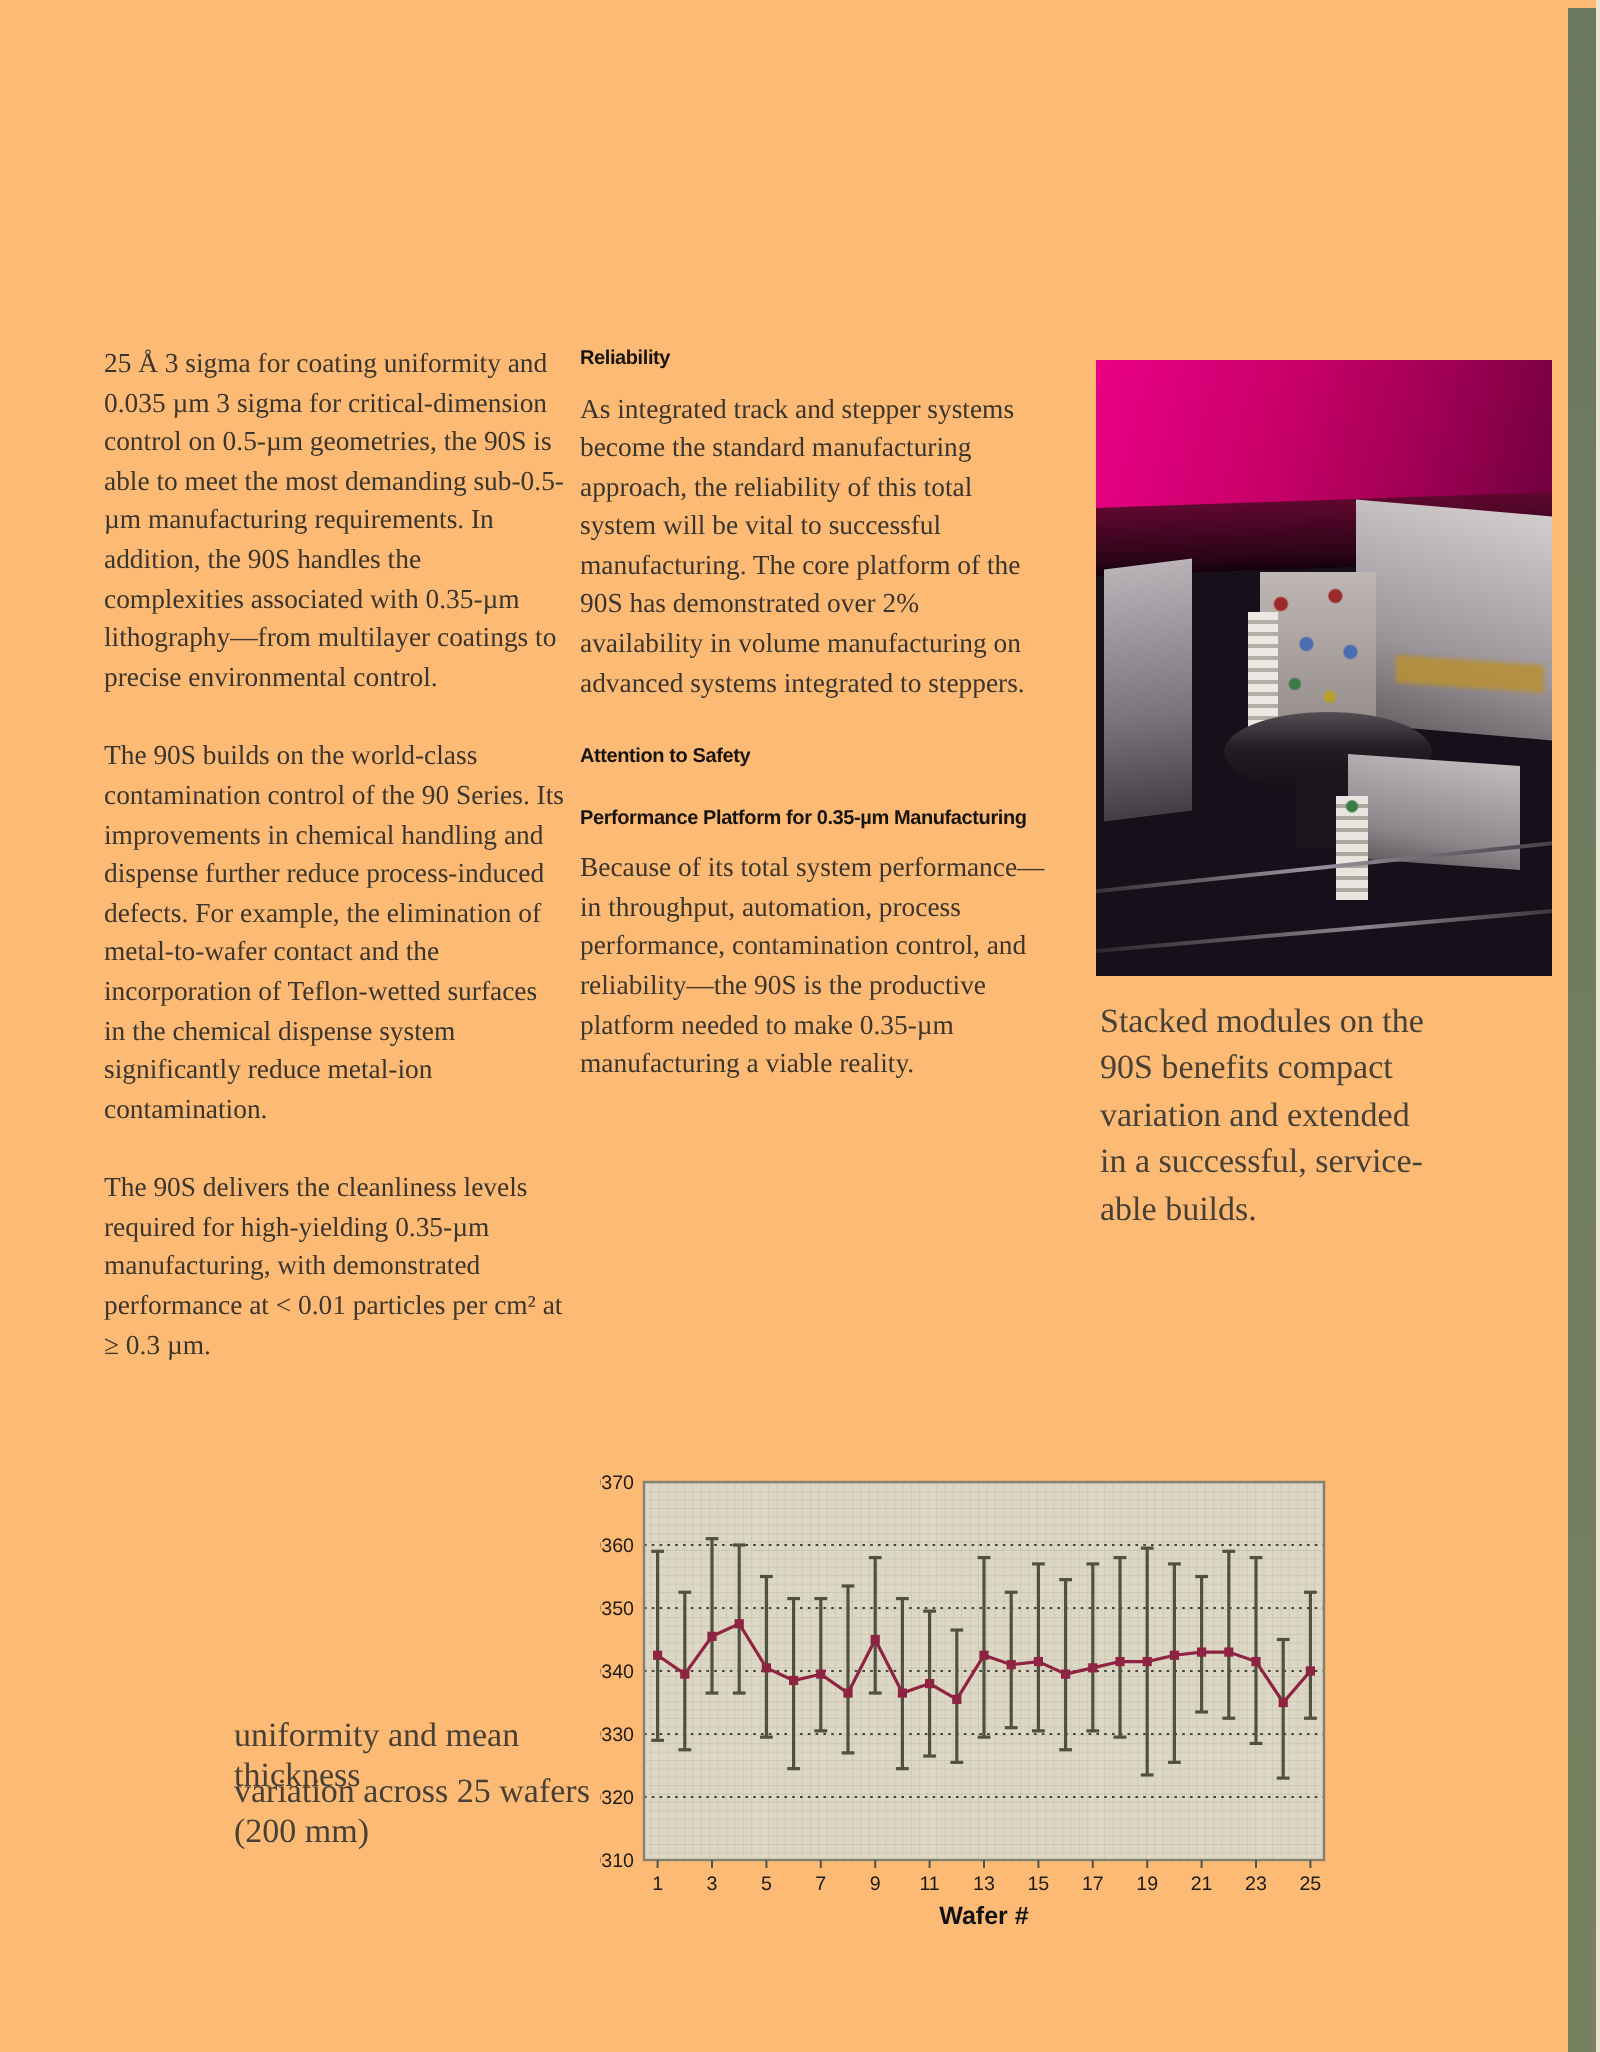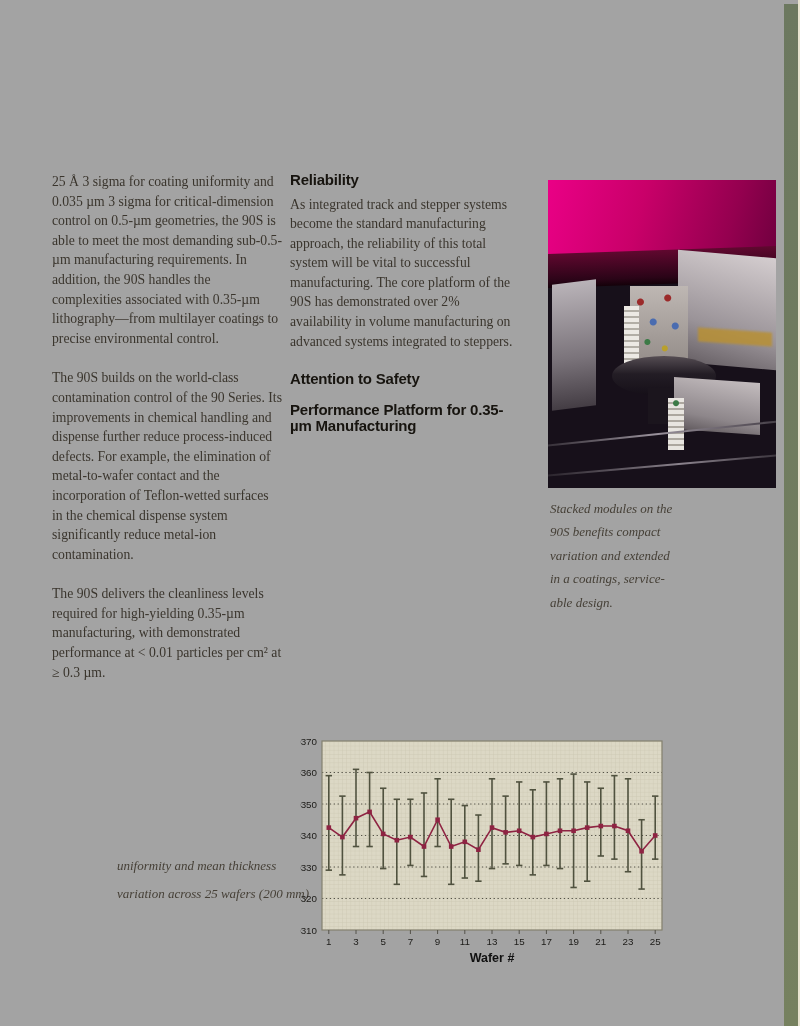--- a/index.html
+++ b/index.html
@@ -1,30 +1,30 @@
 <!DOCTYPE html>
 <html><head>
 <meta charset="utf-8">
 <style>
   html,body{margin:0;padding:0;background:#ffffff;}
-  .page{position:relative;width:800px;height:1026px;background:#a3a3a3;overflow:hidden;
+  .page{position:relative;width:800px;height:1026px;background:#fdba74;overflow:hidden;
         font-family:"Liberation Serif",serif;}
   
   .side-strip{position:absolute;left:784px;top:4px;width:14px;height:1022px;
               background:linear-gradient(180deg,#6c785f,#76815f);}
   .side-edge{position:absolute;left:798px;top:0;width:2px;height:1026px;background:#e9e4d0;}
 
   
   .col{position:absolute;color:#3a352d;font-size:13.7px;line-height:19.6px;text-align:left;}
   .col-left{left:52px;top:172px;width:230px;}
   .col-right{left:290px;top:172px;width:233px;}
   .col p{margin:0 0 20px 0;}
   .col p:last-child{margin-bottom:0;}
   .section-heading{font-family:"Liberation Sans",sans-serif;font-weight:bold;
-                   font-size:15px;line-height:16.5px;color:#17140f;margin:14px 0 6px 0;
+                   font-size:10px;line-height:16.5px;color:#17140f;margin:14px 0 6px 0;
                    letter-spacing:-0.2px;}
   .section-heading.first{margin-top:0;}
 
   
   .photo{position:absolute;left:548px;top:180px;width:228px;height:308px;
          background:#17101a;overflow:hidden;}
   .ph{position:absolute;}
   .ph-pink{left:0;top:0;width:228px;height:86px;
            background:linear-gradient(105deg,#ea0086 0%,#c90069 40%,#94004f 78%,#6e003e 100%);}
   .ph-shelf{left:0;top:70px;width:228px;height:34px;
@@ -58,21 +58,21 @@
   .ph-lower-stack{left:120px;top:218px;width:16px;height:52px;
             background:
               radial-gradient(circle at 50% 10%,#3c7a46 0 2.5px,transparent 3.5px),
               repeating-linear-gradient(180deg,#e8e5e0 0 4px,#aca79f 4px 6px);}
   .ph-rail-1{left:-10px;top:252px;width:260px;height:2px;
             background:linear-gradient(90deg,#2e2830,#9a929c 45%,#38323a);transform:rotate(-6deg);}
   .ph-rail-2{left:-10px;top:284px;width:260px;height:2px;
             background:linear-gradient(90deg,#241e26,#8b838d 55%,#2c262e);transform:rotate(-5deg);}
 
   
-  .caption{position:absolute;font-style:italic;color:#464037;font-size:13px;}
+  .caption{position:absolute;color:#464037;font-size:17px;}
   .photo-caption{left:550px;top:501px;width:180px;}
   .photo-caption .cap-line{height:23.4px;}
   .chart-caption{left:117px;top:858px;width:210px;}
   .chart-caption .cap-line{height:27.6px;}
 
   
   .chart{position:absolute;left:300px;top:733px;width:380px;height:240px;}
   .chart svg{display:block;}
   .chart text{font-family:"Liberation Sans",sans-serif;}
 </style>
@@ -88,20 +88,21 @@
     <p>25 Å 3 sigma for coating uniformity and 0.035 µm 3 sigma for critical-dimension control on 0.5-µm geometries, the 90S is able to meet the most demanding sub-0.5-µm manufacturing requirements. In addition, the 90S handles the complexities associated with 0.35-µm lithography—from multilayer coatings to precise environmental control.</p>
     <p>The 90S builds on the world-class contamination control of the 90 Series. Its improvements in chemical handling and dispense further reduce process-induced defects. For example, the elimination of metal-to-wafer contact and the incorporation of Teflon-wetted surfaces in the chemical dispense system significantly reduce metal-ion contamination.</p>
     <p>The 90S delivers the cleanliness levels required for high-yielding 0.35-µm manufacturing, with demonstrated performance at &lt; 0.01 particles per cm² at ≥ 0.3 µm.</p>
   </div>
 
   <div class="col col-right">
     <h3 class="section-heading first">Reliability</h3>
     <p>As integrated track and stepper systems become the standard manufacturing approach, the reliability of this total system will be vital to successful manufacturing. The core platform of the 90S has demonstrated over 2% availability in volume manufacturing on advanced systems integrated to steppers.</p>
     <h3 class="section-heading">Attention to Safety</h3>
     <h3 class="section-heading">Performance Platform for 0.35-µm Manufacturing</h3>
+    <p>Because of its total system performance—in throughput, automation, process performance, contamination control, and reliability—the 90S is the productive platform needed to make 0.35-µm manufacturing a viable reality.</p>
   </div>
 
   <div class="photo">
     <div class="ph ph-pink"></div>
     <div class="ph ph-shelf"></div>
     <div class="ph ph-left-module"></div>
     <div class="ph ph-right-module"></div>
     <div class="ph ph-gold"></div>
     <div class="ph ph-center-module"></div>
     <div class="ph ph-stack"></div>
@@ -110,22 +111,22 @@
     <div class="ph ph-lower-module"></div>
     <div class="ph ph-lower-stack"></div>
     <div class="ph ph-rail-1"></div>
     <div class="ph ph-rail-2"></div>
   </div>
 
   <div class="caption photo-caption">
       <div class="cap-line">Stacked modules on the</div>
       <div class="cap-line">90S benefits compact</div>
       <div class="cap-line">variation and extended</div>
-      <div class="cap-line">in a coatings, service-</div>
-      <div class="cap-line">able design.</div>
+      <div class="cap-line">in a successful, service-</div>
+      <div class="cap-line">able builds.</div>
     </div>
 
   <div class="caption chart-caption">
       <div class="cap-line">uniformity and mean thickness</div>
       <div class="cap-line">variation across 25 wafers (200 mm)</div>
     </div>
 
   <div class="chart">
       <svg width="380" height="240" viewBox="0 0 380 240" xmlns="http://www.w3.org/2000/svg">
         <defs>

